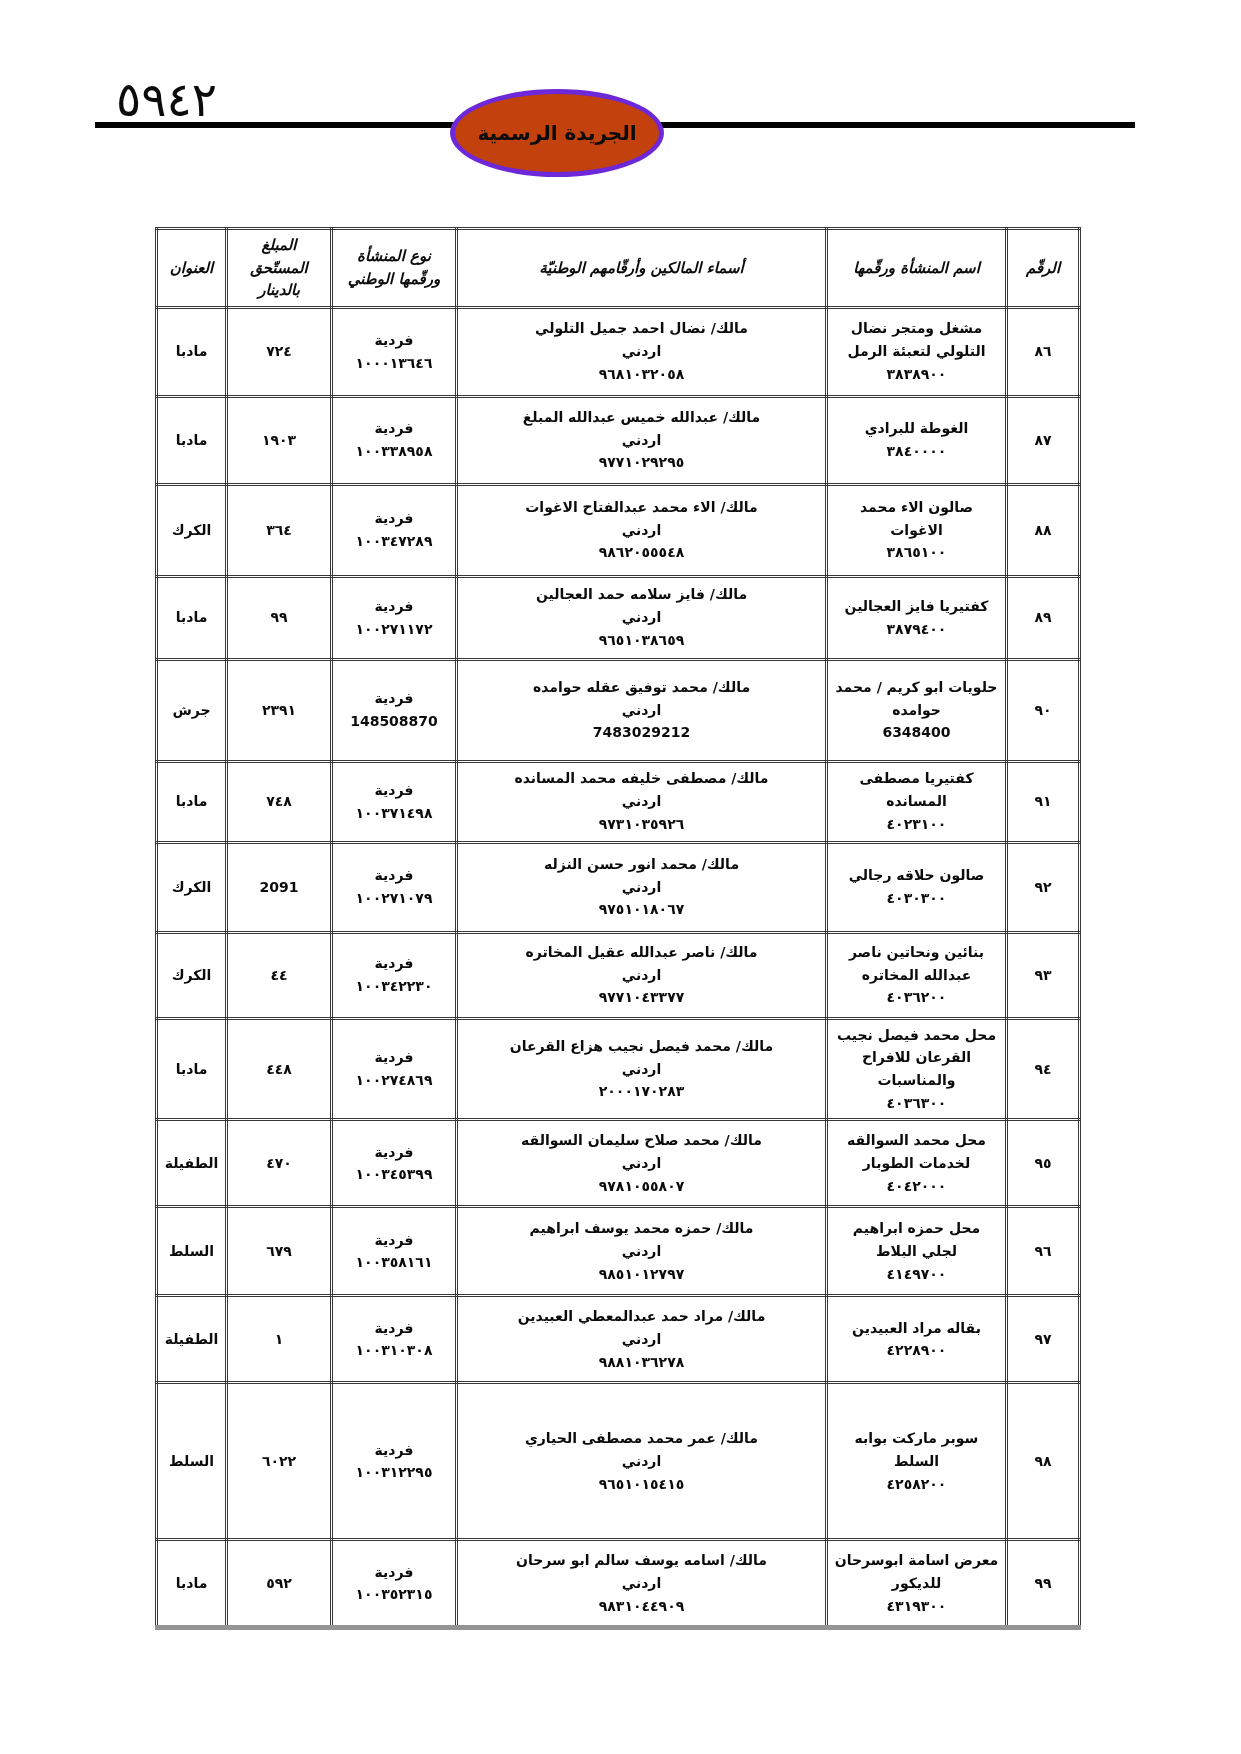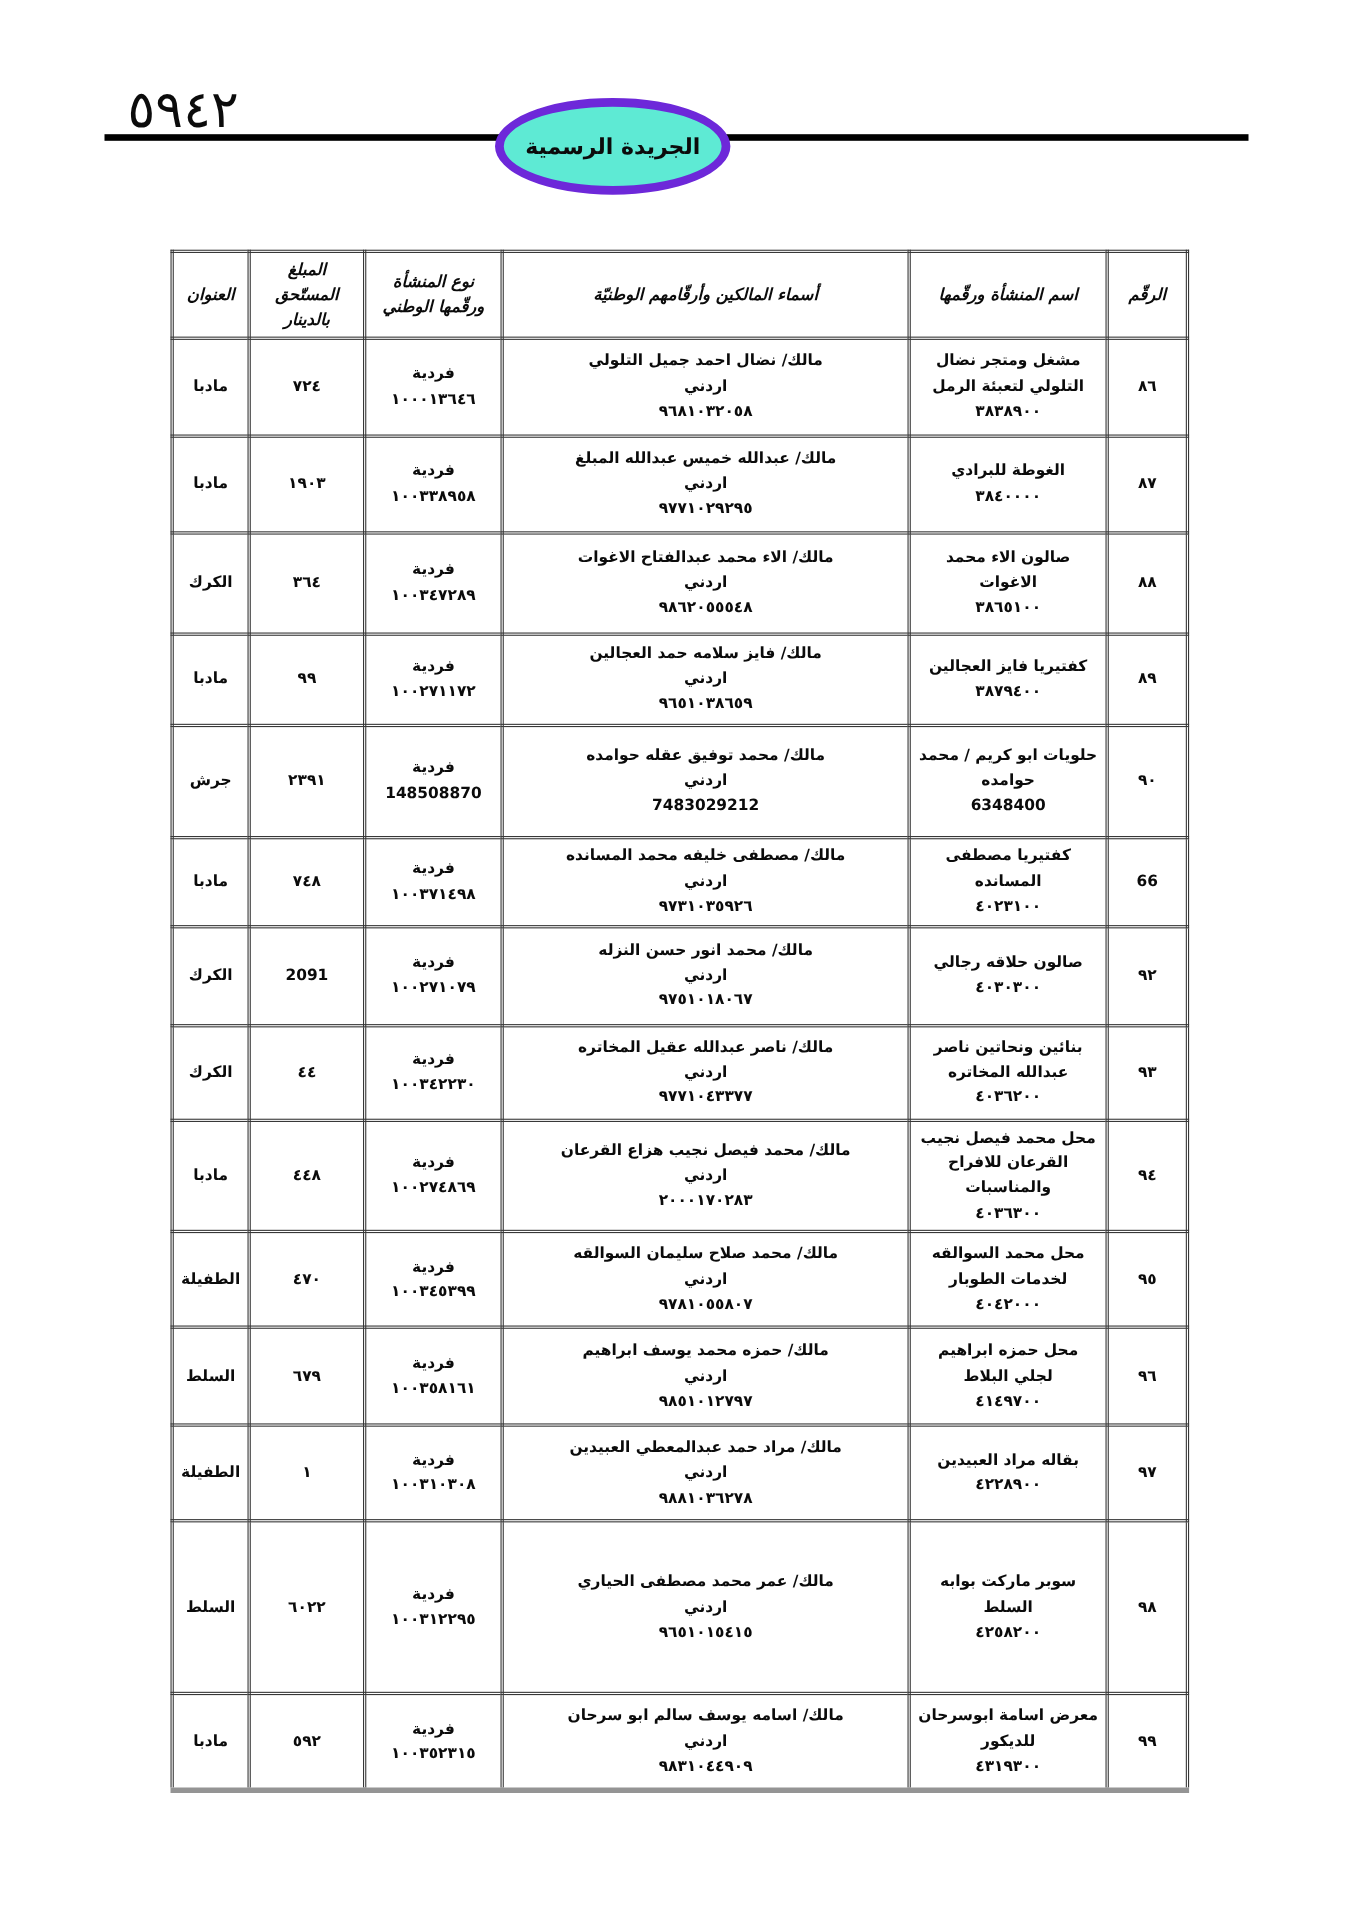--- a/index.html
+++ b/index.html
@@ -18,22 +18,22 @@
     font-size: 47px; font-weight: normal; letter-spacing: 2px;
     direction: ltr;
   }
   .header-rule {
     position: absolute; left: 95px; top: 122px;
     width: 1040px; height: 6px; background: #000;
   }
   .banner-oval {
     position: absolute; left: 450px; top: 89px;
     width: 214px; height: 88px;
-    background: #5eead4;
-    border: 8px solid #6d28d9;
+    background: #c2410c;
+    border: 5px solid #6d28d9;
     border-radius: 50%;
     display: flex; align-items: center; justify-content: center;
     z-index: 2;
   }
   .banner-oval span { font-size: 20px; font-weight: bold; }
   
   table.gazette {
     position: absolute; left: 155px; top: 227px;
     width: 923px;
     border-collapse: collapse;
@@ -195,21 +195,21 @@
         </td>
         <td>
           <span class="cell-line num-line">٢٣٩١</span>
         </td>
         <td>
           <span class="cell-line">جرش</span>
         </td>
       </tr>
       <tr style="height: 81px;">
         <td>
-          <span class="cell-line num-line">66</span>
+          <span class="cell-line num-line">٩١</span>
         </td>
         <td>
           <span class="cell-line">كفتيريا مصطفى المسانده</span>
           <span class="cell-line num-line">٤٠٢٣١٠٠</span>
         </td>
         <td>
           <span class="cell-line">مالك/ مصطفى خليفه محمد المسانده</span>
           <span class="cell-line">اردني</span>
           <span class="cell-line num-line">٩٧٣١٠٣٥٩٢٦</span>
         </td>

